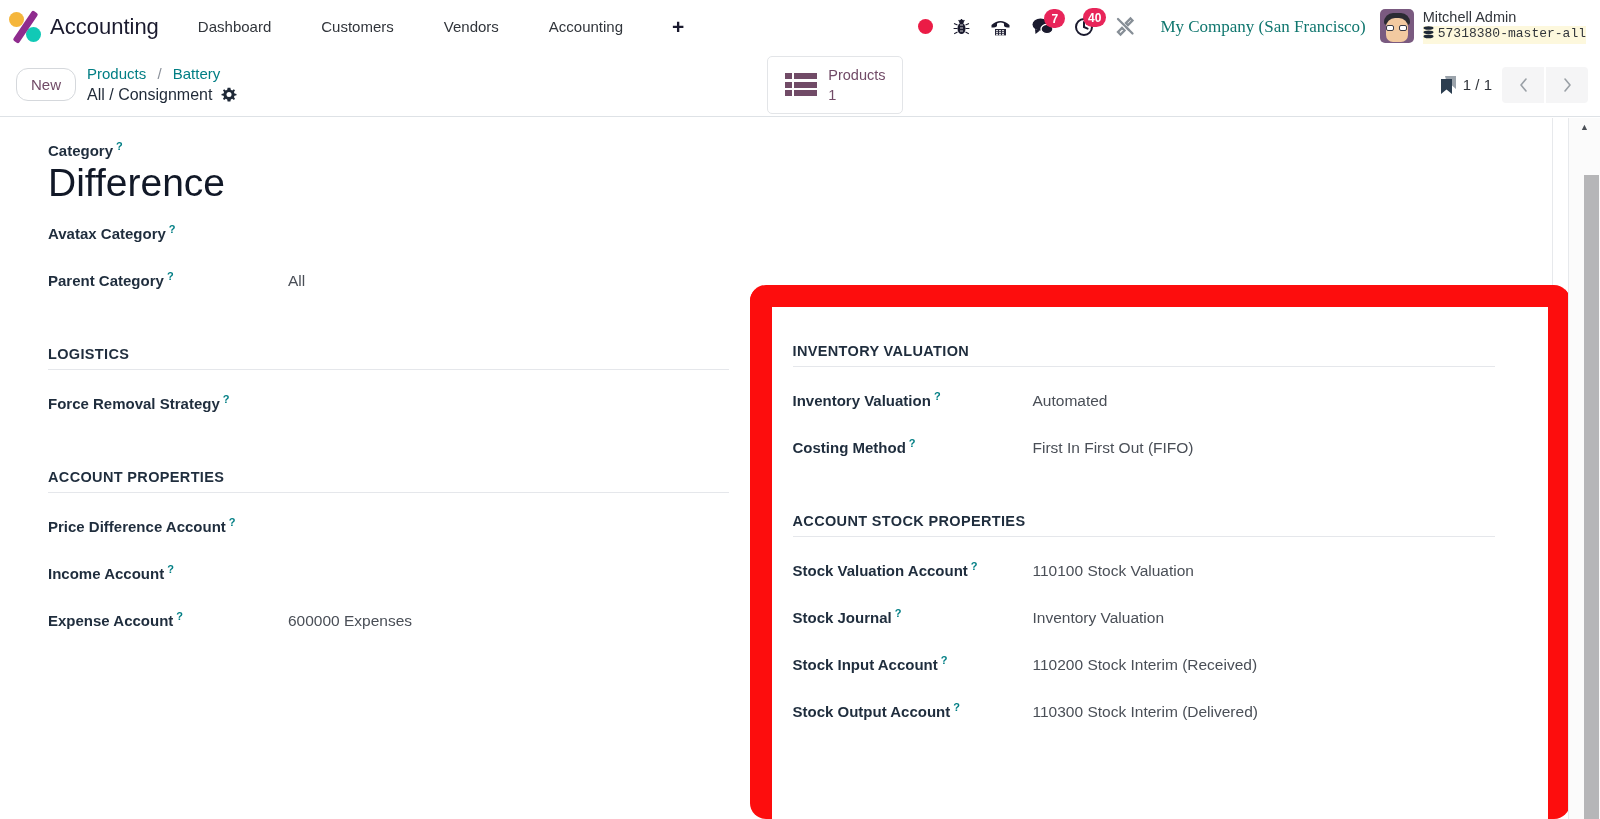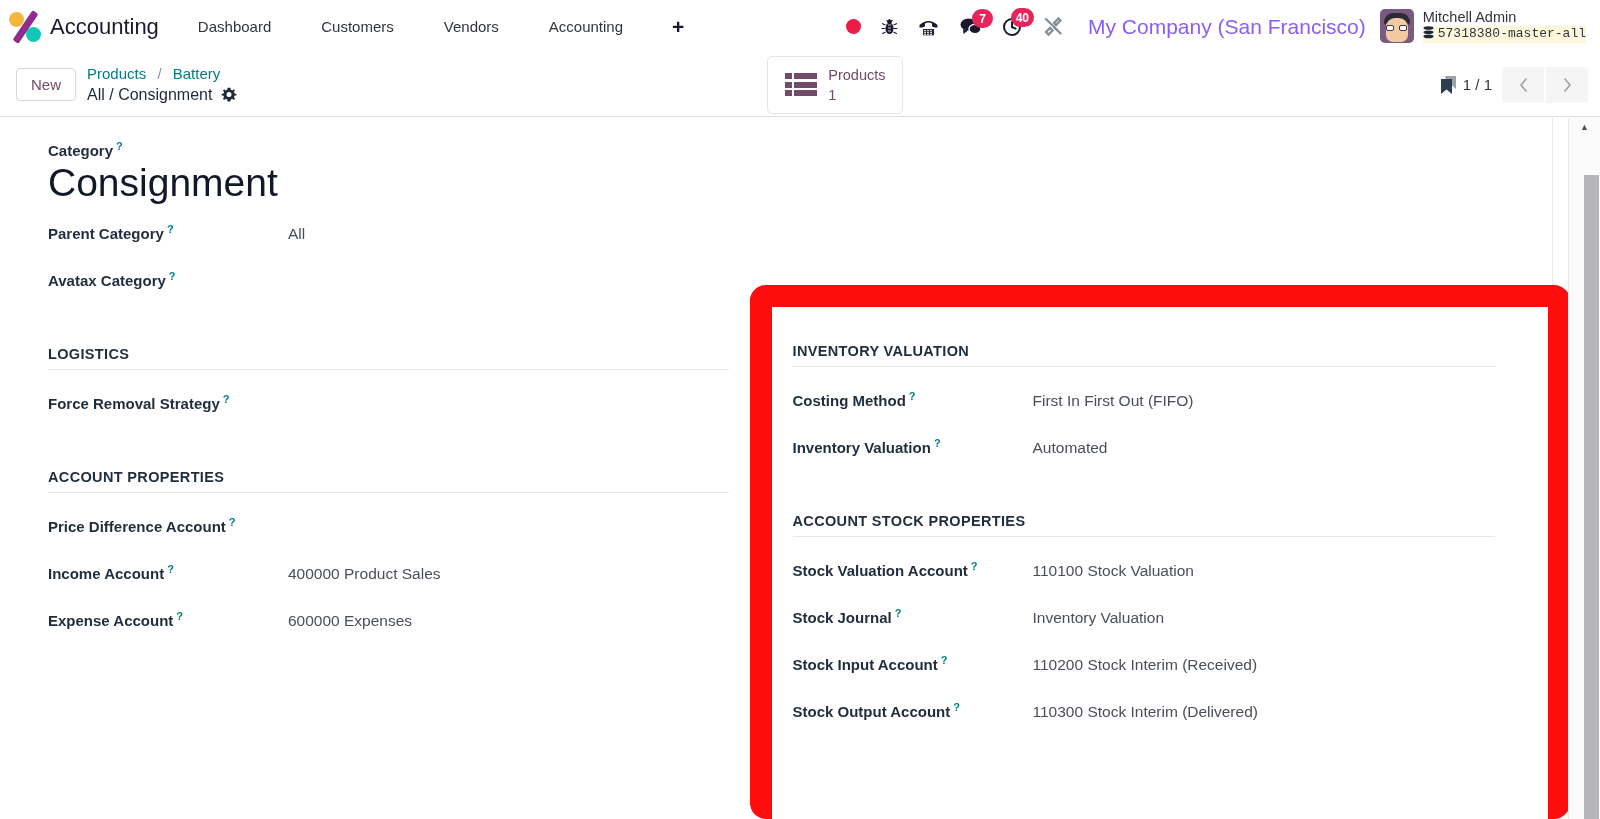--- a/index.html
+++ b/index.html
@@ -86,25 +86,26 @@
     border-radius: 10px;
     background: #e8255a;
     color: #fff;
     font-size: 12px;
     font-weight: bold;
     display: flex; align-items: center; justify-content: center;
     padding: 0 5px;
     line-height: 1;
   }
   .company-name {
-    font-size: 21px;
-    color: #8b5cf6;
+    font-size: 17px;
+    color: #0f766e;
     padding: 4px 14px;
     cursor: pointer;
     white-space: nowrap;
+    font-family: Liberation Serif, serif;
   }
   .user-area {
     display: flex; align-items: center;
     gap: 9px;
     padding-right: 4px;
     cursor: pointer;
   }
   .avatar {
     width: 34px; height: 34px;
     border-radius: 5px;
@@ -154,21 +155,21 @@
     border-bottom: 1px solid #dee2e6;
     position: relative;
     z-index: 20;
   }
   .btn-new {
     border: 1px solid #d5d8dc;
     background: #fff;
     color: #714b67;
     font-size: 15px;
     padding: 7px 14px;
-    border-radius: 4px;
+    border-radius: 12px;
     cursor: pointer;
     margin-right: 11px;
     white-space: nowrap;
   }
   .breadcrumb-wrap { line-height: 1.35; }
   .bc-line1 { font-size: 15px; white-space: nowrap; }
   .bc-link {
     color: #017e84;
     text-decoration: none;
     cursor: pointer;
@@ -510,86 +511,85 @@
 
 <div class="sheet-scroll">
   <div class="sheet-bg"></div>
 
   <div class="form-inner">
 
     <div class="col left">
       <div class="lbl title-label">
         <span>Category</span><span class="q">?</span>
       </div>
-      <h1 class="big-title">Consignment</h1>
+      <h1 class="big-title">Difference</h1>
+
+      <div class="frow">
+        <span class="lbl">
+          <span>Avatax Category</span><span class="q">?</span>
+        </span>
+        <span class="val"></span>
+      </div>
 
       <div class="frow">
         <span class="lbl">
           <span>Parent Category</span><span class="q">?</span>
         </span>
         <span class="val">All</span>
       </div>
 
-      <div class="frow">
-        <span class="lbl">
-          <span>Avatax Category</span><span class="q">?</span>
+      <div class="sec-title sec-gap-top">LOGISTICS</div>
+
+      <div class="frow">
+        <span class="lbl">
+          <span>Force Removal Strategy</span><span class="q">?</span>
         </span>
         <span class="val"></span>
       </div>
 
-      <div class="sec-title sec-gap-top">LOGISTICS</div>
-
-      <div class="frow">
-        <span class="lbl">
-          <span>Force Removal Strategy</span><span class="q">?</span>
+      <div class="sec-title sec-gap-top">ACCOUNT PROPERTIES</div>
+
+      <div class="frow">
+        <span class="lbl">
+          <span>Price Difference Account</span><span class="q">?</span>
         </span>
         <span class="val"></span>
       </div>
 
-      <div class="sec-title sec-gap-top">ACCOUNT PROPERTIES</div>
-
-      <div class="frow">
-        <span class="lbl">
-          <span>Price Difference Account</span><span class="q">?</span>
-        </span>
-        <span class="val"></span>
-      </div>
-
       <div class="frow">
         <span class="lbl">
           <span>Income Account</span><span class="q">?</span>
         </span>
-        <span class="val">400000 Product Sales</span>
       </div>
 
       <div class="frow">
         <span class="lbl">
           <span>Expense Account</span><span class="q">?</span>
         </span>
         <span class="val">600000 Expenses</span>
       </div>
     </div>
 
     <div class="col right">
       <div style="height:203px"></div>
 
       <div class="sec-title">INVENTORY VALUATION</div>
 
       <div class="frow">
         <span class="lbl">
+          <span>Inventory Valuation</span><span class="q">?</span>
+        </span>
+        <span class="val">Automated</span>
+      </div>
+
+      <div class="frow">
+        <span class="lbl">
           <span>Costing Method</span><span class="q">?</span>
         </span>
         <span class="val">First In First Out (FIFO)</span>
-      </div>
-
-      <div class="frow">
-        <span class="lbl">
-          <span>Inventory Valuation</span><span class="q">?</span>
-        </span>
-        <span class="val">Automated</span>
       </div>
 
       <div class="sec-title sec-gap-top">ACCOUNT STOCK PROPERTIES</div>
 
       <div class="frow">
         <span class="lbl">
           <span>Stock Valuation Account</span><span class="q">?</span>
         </span>
         <span class="val">110100 Stock Valuation</span>
       </div>

